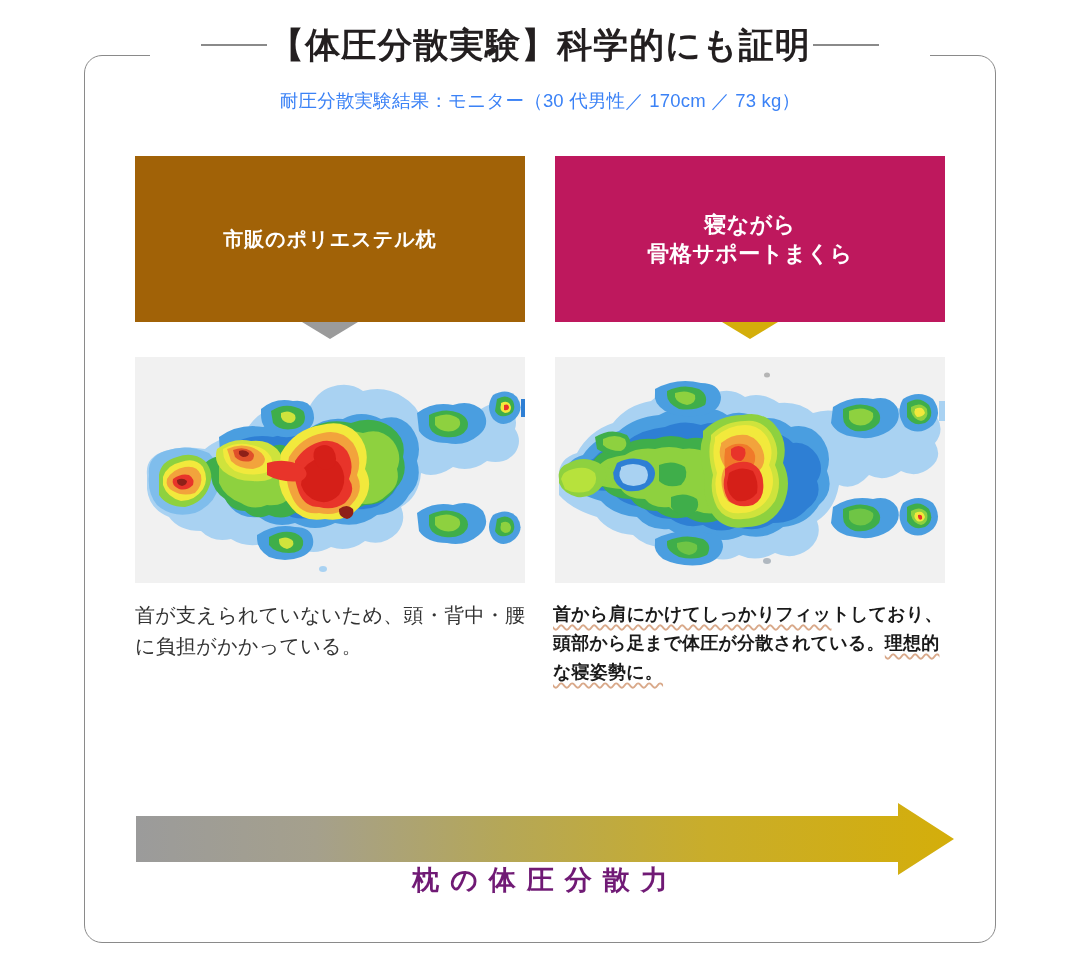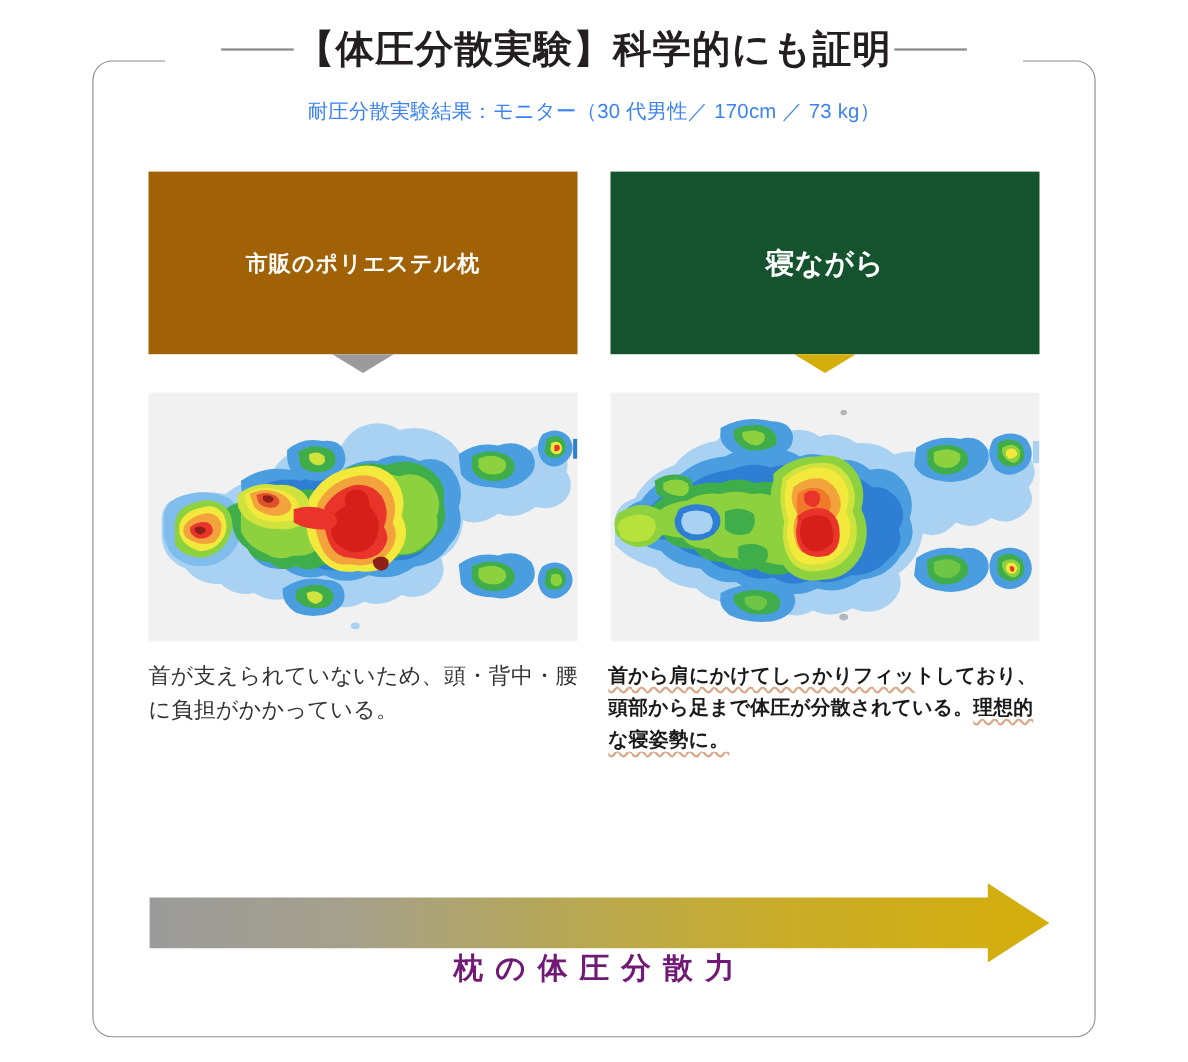--- a/index.html
+++ b/index.html
@@ -69,21 +69,21 @@
     color:#ffffff;
     text-align:center;
     font-weight:700;
   }
   .tab-body{
     padding:0 10px;
     display:flex;align-items:center;justify-content:center;
     flex-direction:column;
   }
   #tab-left  .tab-body{background:#a16207;height:166px;font-size:20px;letter-spacing:1px;}
-  #tab-right .tab-body{background:#14532d;height:166px;font-size:26px;line-height:1.32;letter-spacing:0.5px;}
+  #tab-right .tab-body{background:#be185d;height:166px;font-size:22px;line-height:1.32;letter-spacing:0.5px;}
 
   .notch{
     width:0;height:0;margin:0 auto;
     border-left:28px solid transparent;
     border-right:28px solid transparent;
   }
   #tab-left  .notch{border-top:17px solid #9b9b9b;}
   #tab-right .notch{border-top:17px solid #d4ae0a;}
 
   
@@ -221,20 +221,21 @@
     </g>
   </svg>
 </div>
 
 <div class="caption" id="cap-left">首が支えられていないため、頭・背中・腰に負担がかかっている。</div>
 
 <div class="col" id="col-right">
   <div class="tab" id="tab-right">
     <div class="tab-body">
       <span>寝ながら</span>
+      <span>骨格サポートまくら</span>
     </div>
     <div class="notch"></div>
   </div>
 </div>
 
 <div class="heatwrap" id="heat-right">
   <svg viewBox="0 0 390 226" preserveAspectRatio="none">
     <rect x="0" y="0" width="390" height="226" fill="#f1f1f1"></rect>
     <g>
 

